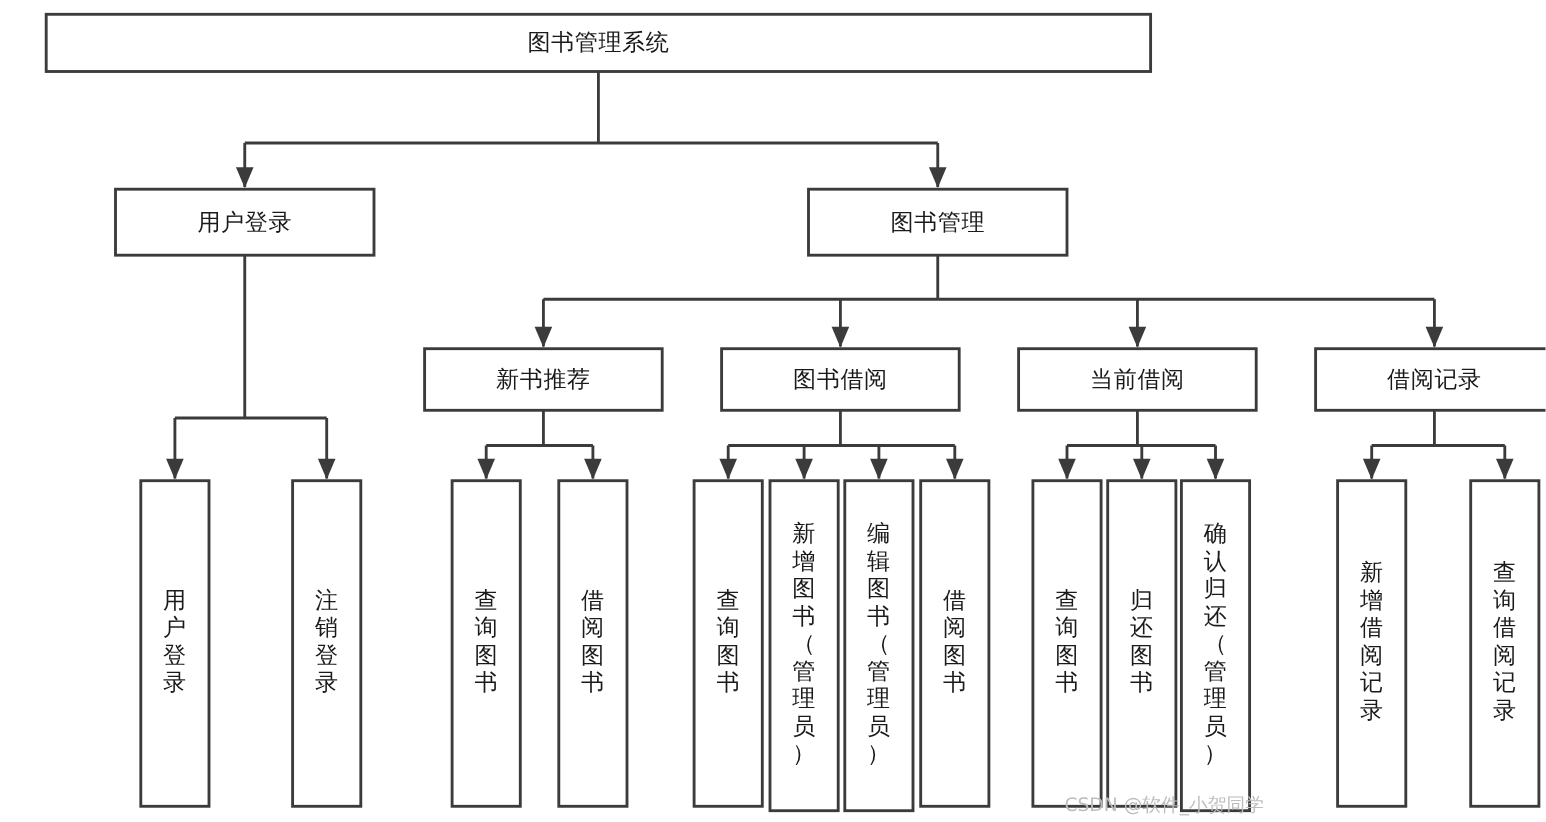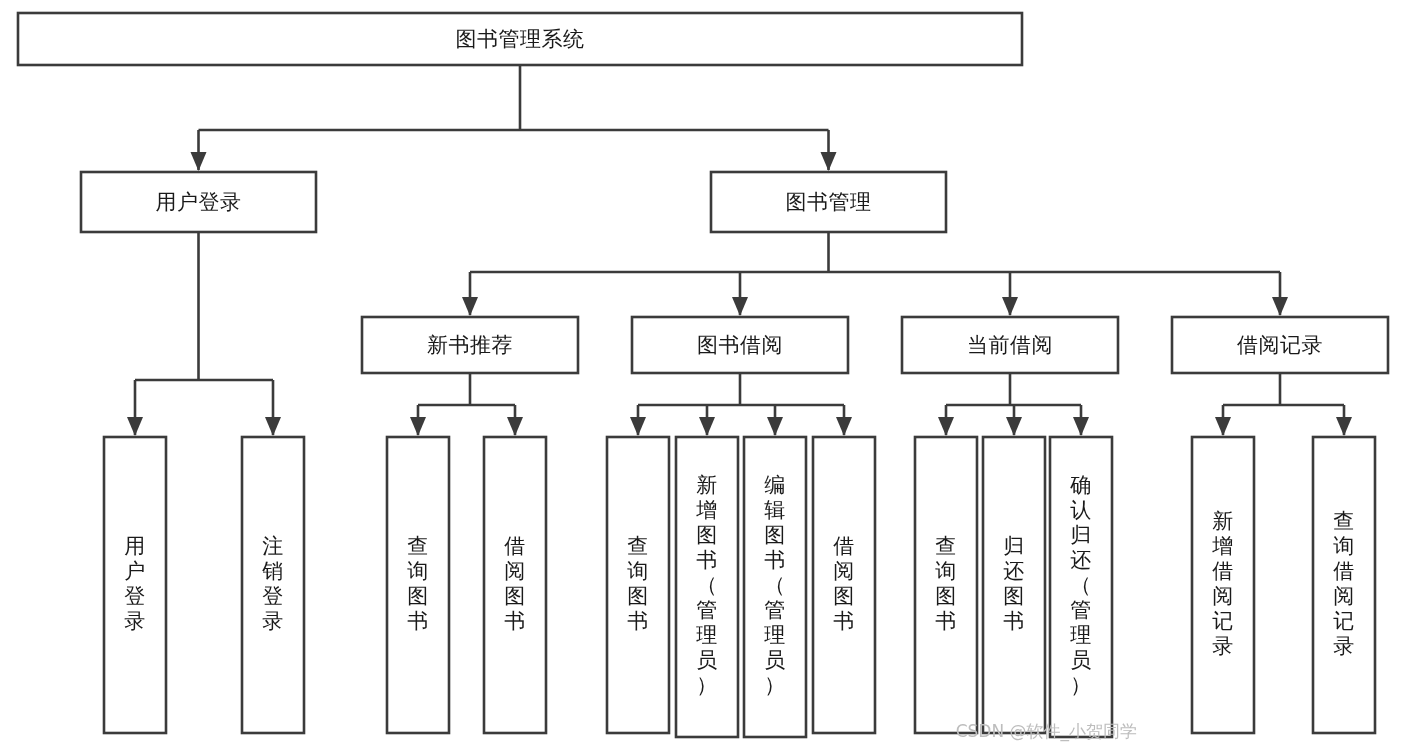--- a/index.html
+++ b/index.html
@@ -11,20 +11,21 @@
   body {
     width: 1405px;
     height: 747px;
     font-family: "DejaVu Sans", "Liberation Sans", sans-serif;
     overflow: hidden;
   }
   #diagram-root {
     position: relative;
     width: 1145px;
     height: 747px;
+    padding-left: 24px;
   }
   svg.diagram {
     display: block;
     width: 1405px;
     height: 747px;
   }
   .node-box {
     fill: #ffffff;
     stroke: #3b3b3b;
     stroke-width: 2.6;
@@ -50,21 +51,21 @@
   }
   .node-label-v {
     font-family: "DejaVu Sans", "Liberation Sans", sans-serif;
     font-size: 21px;
     fill: #1a1a1a;
     text-anchor: middle;
     letter-spacing: 0.5px;
   }
   .watermark {
     position: absolute;
-    right: 8px;
+    right: 20px;
     bottom: 4px;
     font-family: "DejaVu Sans", "Liberation Sans", sans-serif;
     font-size: 17px;
     color: #bdbdbd;
     white-space: nowrap;
     user-select: none;
     pointer-events: none;
   }
 </style>
 </head>

